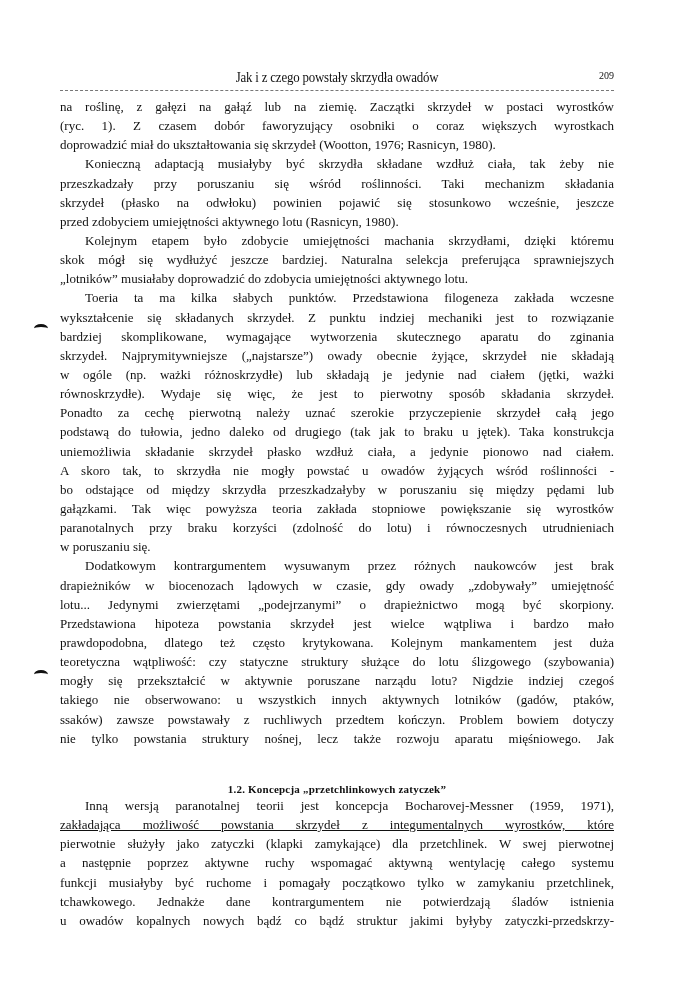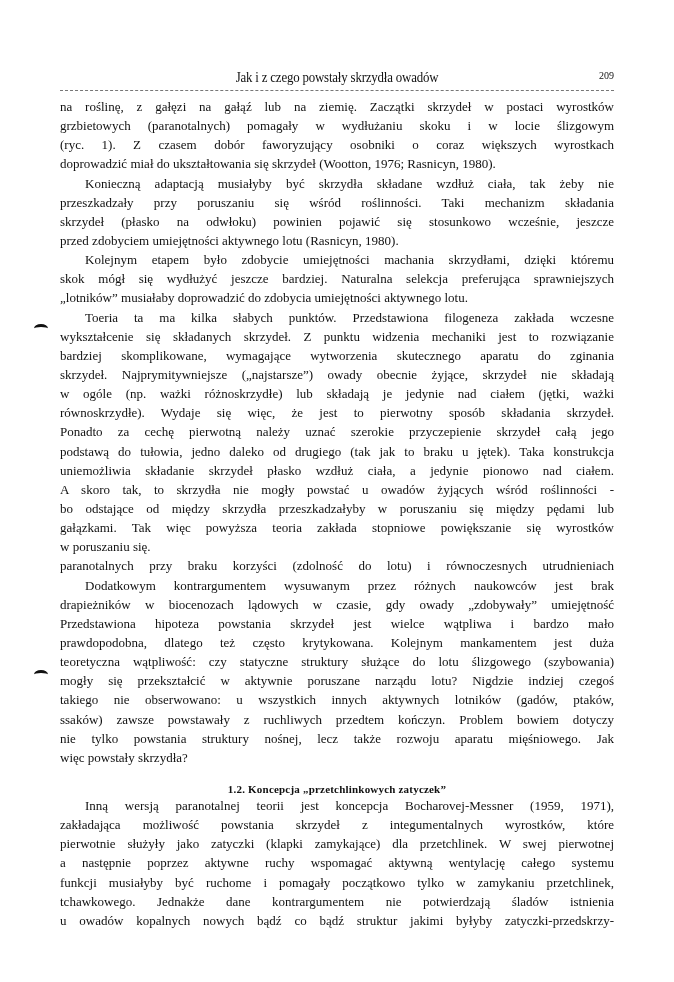--- a/index.html
+++ b/index.html
@@ -90,59 +90,58 @@
 <div class="page-header">
   <div class="header-title">Jak i z czego powstały skrzydła owadów</div>
   <div class="page-number">209</div>
 </div>
 
 <div class="margin-mark" style="left:34px; top:324px;"></div>
 <div class="margin-mark" style="left:34px; top:670px;"></div>
 
 <div class="body-text">
   <div class="line"><span style="white-space: nowrap; word-spacing: 0px;">na roślinę, z gałęzi na gałąź lub na ziemię. Zaczątki skrzydeł w postaci wyrostków</span></div>
-  <div class="line"><span style="white-space: nowrap; word-spacing: 0px;">grzbietowych (paranotalnych) pomagały w wydłużaniu skoku i w locie ślizgowym</span></div>
   <div class="line"><span style="white-space: nowrap; word-spacing: 0px;">(ryc. 1). Z czasem dobór faworyzujący osobniki o coraz większych wyrostkach</span></div>
   <div class="line last"><span style="white-space: nowrap;">doprowadzić miał do ukształtowania się skrzydeł (Wootton, 1976; Rasnicyn, 1980).</span></div>
   <div class="line indent"><span style="white-space: nowrap; word-spacing: 0px;">Konieczną adaptacją musiałyby być skrzydła składane wzdłuż ciała, tak żeby nie</span></div>
   <div class="line"><span style="white-space: nowrap; word-spacing: 0px;">przeszkadzały przy poruszaniu się wśród roślinności. Taki mechanizm składania</span></div>
   <div class="line"><span style="white-space: nowrap; word-spacing: 0px;">skrzydeł (płasko na odwłoku) powinien pojawić się stosunkowo wcześnie, jeszcze</span></div>
   <div class="line last"><span style="white-space: nowrap;">przed zdobyciem umiejętności aktywnego lotu (Rasnicyn, 1980).</span></div>
   <div class="line indent"><span style="white-space: nowrap; word-spacing: 0px; margin-top: 18px;">Kolejnym etapem było zdobycie umiejętności machania skrzydłami, dzięki któremu</span></div>
   <div class="line"><span style="white-space: nowrap; word-spacing: 0px;">skok mógł się wydłużyć jeszcze bardziej. Naturalna selekcja preferująca sprawniejszych</span></div>
   <div class="line last"><span style="white-space: nowrap;">„lotników” musiałaby doprowadzić do zdobycia umiejętności aktywnego lotu.</span></div>
   <div class="line indent"><span style="white-space: nowrap; word-spacing: 0px;">Toeria ta ma kilka słabych punktów. Przedstawiona filogeneza zakłada wczesne</span></div>
-  <div class="line"><span style="white-space: nowrap; word-spacing: 0px;">wykształcenie się składanych skrzydeł. Z punktu widzenia mechaniki jest to rozwiązanie</span></div>
+  <div class="line"><span style="white-space: nowrap; word-spacing: 0px;">wykształcenie się składanych skrzydeł. Z punktu indziej mechaniki jest to rozwiązanie</span></div>
   <div class="line"><span style="white-space: nowrap; word-spacing: 0px;">bardziej skomplikowane, wymagające wytworzenia skutecznego aparatu do zginania</span></div>
   <div class="line"><span style="white-space: nowrap; word-spacing: 0px;">skrzydeł. Najprymitywniejsze („najstarsze”) owady obecnie żyjące, skrzydeł nie składają</span></div>
   <div class="line"><span style="white-space: nowrap; word-spacing: 0px;">w ogóle (np. ważki różnoskrzydłe) lub składają je jedynie nad ciałem (jętki, ważki</span></div>
   <div class="line"><span style="white-space: nowrap; word-spacing: 0px;">równoskrzydłe). Wydaje się więc, że jest to pierwotny sposób składania skrzydeł.</span></div>
   <div class="line"><span style="white-space: nowrap; word-spacing: 0px;">Ponadto za cechę pierwotną należy uznać szerokie przyczepienie skrzydeł całą jego</span></div>
   <div class="line"><span style="white-space: nowrap; word-spacing: 0px;">podstawą do tułowia, jedno daleko od drugiego (tak jak to braku u jętek). Taka konstrukcja</span></div>
   <div class="line"><span style="white-space: nowrap; word-spacing: 0px;">uniemożliwia składanie skrzydeł płasko wzdłuż ciała, a jedynie pionowo nad ciałem.</span></div>
   <div class="line"><span style="white-space: nowrap; word-spacing: 0px;">A skoro tak, to skrzydła nie mogły powstać u owadów żyjących wśród roślinności -</span></div>
   <div class="line"><span style="white-space: nowrap; word-spacing: 0px;">bo odstające od między skrzydła przeszkadzałyby w poruszaniu się między pędami lub</span></div>
   <div class="line"><span style="white-space: nowrap; word-spacing: 0px;">gałązkami. Tak więc powyższa teoria zakłada stopniowe powiększanie się wyrostków</span></div>
+  <div class="line"><span style="white-space: nowrap; word-spacing: 0px;">paranotalnych przy braku korzyści (zdolność do lotu) i równoczesnych utrudnieniach</span></div>
   <div class="line last"><span style="white-space: nowrap;">w poruszaniu się.</span></div>
-  <div class="line"><span style="white-space: nowrap; word-spacing: 0px;">paranotalnych przy braku korzyści (zdolność do lotu) i równoczesnych utrudnieniach</span></div>
   <div class="line indent"><span style="white-space: nowrap; word-spacing: 0px;">Dodatkowym kontrargumentem wysuwanym przez różnych naukowców jest brak</span></div>
   <div class="line"><span style="white-space: nowrap; word-spacing: 0px;">drapieżników w biocenozach lądowych w czasie, gdy owady „zdobywały” umiejętność</span></div>
+  <div class="line"><span style="white-space: nowrap; word-spacing: 0px;">lotu... Jedynymi zwierzętami „podejrzanymi” o drapieżnictwo mogą być skorpiony.</span></div>
   <div class="line"><span style="white-space: nowrap; word-spacing: 0px;">Przedstawiona hipoteza powstania skrzydeł jest wielce wątpliwa i bardzo mało</span></div>
   <div class="line"><span style="white-space: nowrap; word-spacing: 0px;">prawdopodobna, dlatego też często krytykowana. Kolejnym mankamentem jest duża</span></div>
   <div class="line"><span style="white-space: nowrap; word-spacing: 0px;">teoretyczna wątpliwość: czy statyczne struktury służące do lotu ślizgowego (szybowania)</span></div>
   <div class="line"><span style="white-space: nowrap; word-spacing: 0px;">mogły się przekształcić w aktywnie poruszane narządu lotu? Nigdzie indziej czegoś</span></div>
   <div class="line"><span style="white-space: nowrap; word-spacing: 0px;">takiego nie obserwowano: u wszystkich innych aktywnych lotników (gadów, ptaków,</span></div>
   <div class="line"><span style="white-space: nowrap; word-spacing: 0px;">ssaków) zawsze powstawały z ruchliwych przedtem kończyn. Problem bowiem dotyczy</span></div>
   <div class="line"><span style="white-space: nowrap; word-spacing: 0px;">nie tylko powstania struktury nośnej, lecz także rozwoju aparatu mięśniowego. Jak</span></div>
-  <div class="line last"><span style="white-space: nowrap;">więc powstały skrzydła?</span></div>
 </div>
 
 <div class="section-heading">1.2. Koncepcja „przetchlinkowych zatyczek”</div>
 
 <div class="body-text-2">
   <div class="line indent"><span style="white-space: nowrap; word-spacing: 0px;">Inną wersją paranotalnej teorii jest koncepcja Bocharovej-Messner (1959, 1971),</span></div>
-  <div class="line"><span style="white-space: nowrap; word-spacing: 0px;">zakładająca możliwość powstania skrzydeł z integumentalnych wyrostków, które</span></div>
+  <div class="line"><span style="white-space: nowrap; word-spacing: 0px; text-decoration: underline;">zakładająca możliwość powstania skrzydeł z integumentalnych wyrostków, które</span></div>
   <div class="line"><span style="white-space: nowrap; word-spacing: 0px;">pierwotnie służyły jako zatyczki (klapki zamykające) dla przetchlinek. W swej pierwotnej</span></div>
   <div class="line"><span style="white-space: nowrap; word-spacing: 0px;">a następnie poprzez aktywne ruchy wspomagać aktywną wentylację całego systemu</span></div>
   <div class="line"><span style="white-space: nowrap; word-spacing: 0px;">funkcji musiałyby być ruchome i pomagały początkowo tylko w zamykaniu przetchlinek,</span></div>
   <div class="line"><span style="white-space: nowrap; word-spacing: 0px;">tchawkowego. Jednakże dane kontrargumentem nie potwierdzają śladów istnienia</span></div>
   <div class="line"><span style="white-space: nowrap; word-spacing: 0px;">u owadów kopalnych nowych bądź co bądź struktur jakimi byłyby zatyczki-przedskrzy-</span></div>
 </div>
 
 </body></html>

